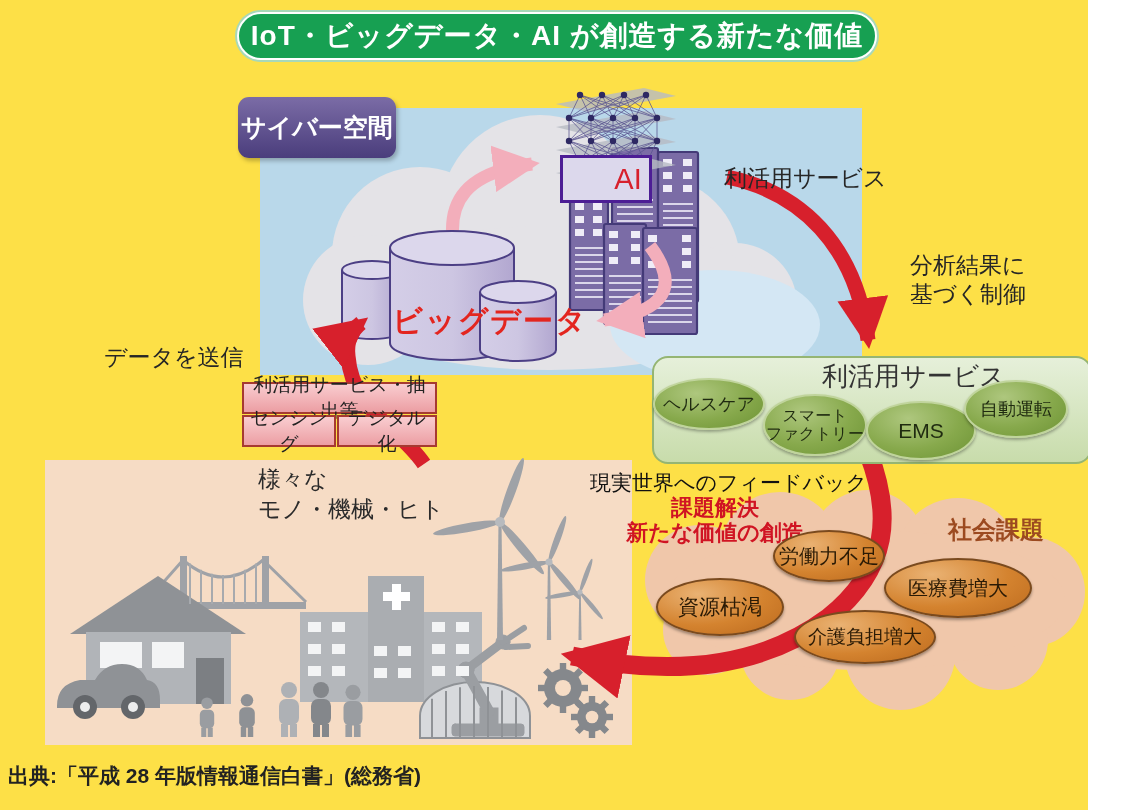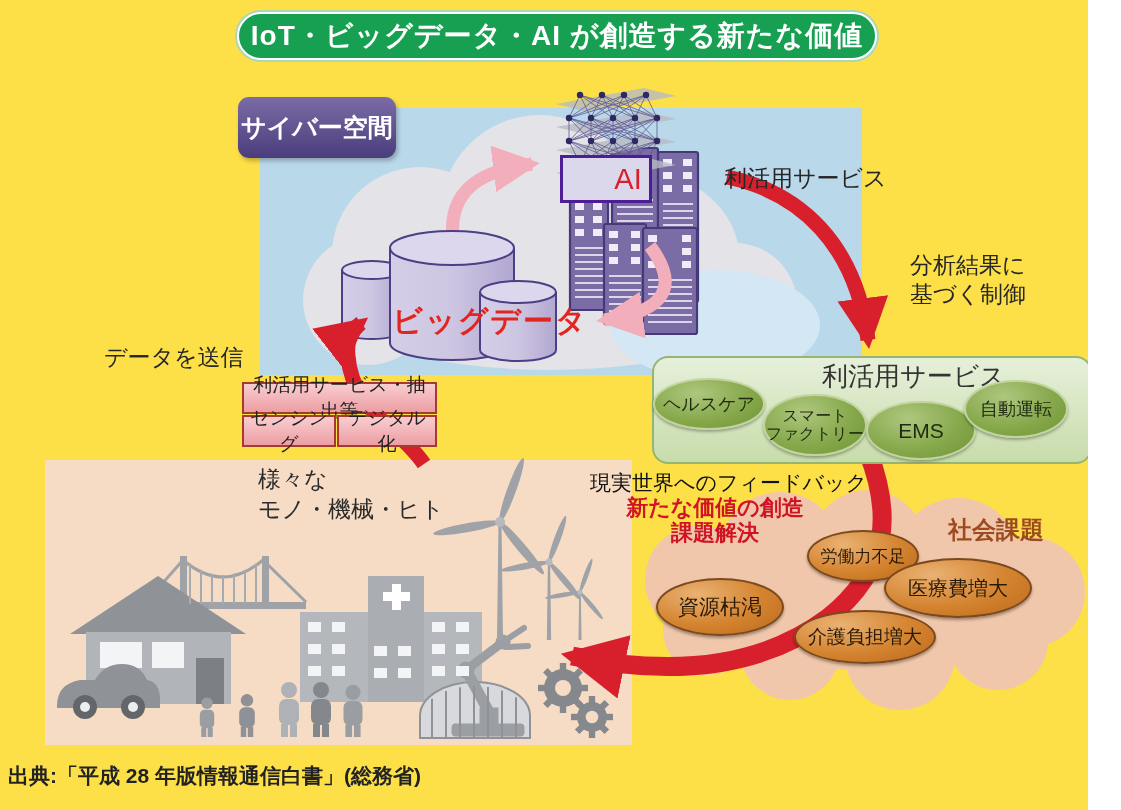--- a/index.html
+++ b/index.html
@@ -37,21 +37,21 @@
   #svc-title{left:652px;top:359px;width:436px;text-align:center;font-size:26px;color:#333;padding-left:44px;}
   .svc{border-radius:50%;background:radial-gradient(ellipse at 38% 28%,#aec77e 0%,#87a94c 55%,#6d9335 100%);
        border:2px solid #c0d49c;box-shadow:0 2px 3px rgba(0,0,0,.3);color:#1f2a10;line-height:1.12;}
   #svc0{left:653px;top:378px;width:108px;height:48px;font-size:18px;}
   #svc1{left:763px;top:394px;width:100px;height:58px;font-size:16px;}
   #svc2{left:866px;top:401px;width:106px;height:55px;font-size:21px;}
   #svc3{left:964px;top:380px;width:100px;height:54px;font-size:18px;}
   #social-title{left:948px;top:514px;font-size:24px;font-weight:bold;color:#9c4a20;}
   .iss{border-radius:50%;background:radial-gradient(ellipse at 32% 26%,#eab273 0%,#d4832f 55%,#bc6a1e 100%);
        border:2px solid #7a4a1e;box-shadow:0 2px 3px rgba(0,0,0,.35);color:#2a1a05;}
-  #iss0{left:807px;top:530px;width:108px;height:48px;font-size:17px;}
+  #iss0{left:773px;top:530px;width:108px;height:48px;font-size:20px;}
   #iss1{left:656px;top:578px;width:124px;height:54px;font-size:21px;}
   #iss2{left:884px;top:558px;width:144px;height:56px;font-size:20px;}
   #iss3{left:794px;top:610px;width:138px;height:50px;font-size:19px;}
   #source{left:8px;top:762px;font-size:21px;font-weight:bold;color:#222;}
   svg{position:absolute;left:0;top:0;pointer-events:none;}
 </style>
 </head>
 <body>
 
 <div id="stage">
@@ -418,22 +418,22 @@
 
   <div class="abs ctr tag z5" id="tag-transform">利活用サービス・抽出等</div>
   <div class="abs ctr tag z5" id="tag-sensing">センシング</div>
   <div class="abs ctr tag z5" id="tag-digitize">デジタル化</div>
 
   <div class="abs pre z5" id="caption-real">様々な
 モノ・機械・ヒト</div>
 
   <div class="abs z5" id="ann-feedback">現実世界へのフィードバック</div>
   <div class="abs z5" id="fb-red">
+    <div>課題解決</div>
     <div>新たな価値の創造</div>
-    <div>課題解決</div>
   </div>
 
   <div class="abs z5" id="svc-box"></div>
   <div class="abs z5" id="svc-title">利活用サービス</div>
   <div class="abs ctr svc z5" id="svc0">ヘルスケア</div>
   <div class="abs ctr svc pre z5" id="svc1">スマート
 ファクトリー</div>
   <div class="abs ctr svc z5" id="svc2">EMS</div>
   <div class="abs ctr svc z5" id="svc3">自動運転</div>
 

